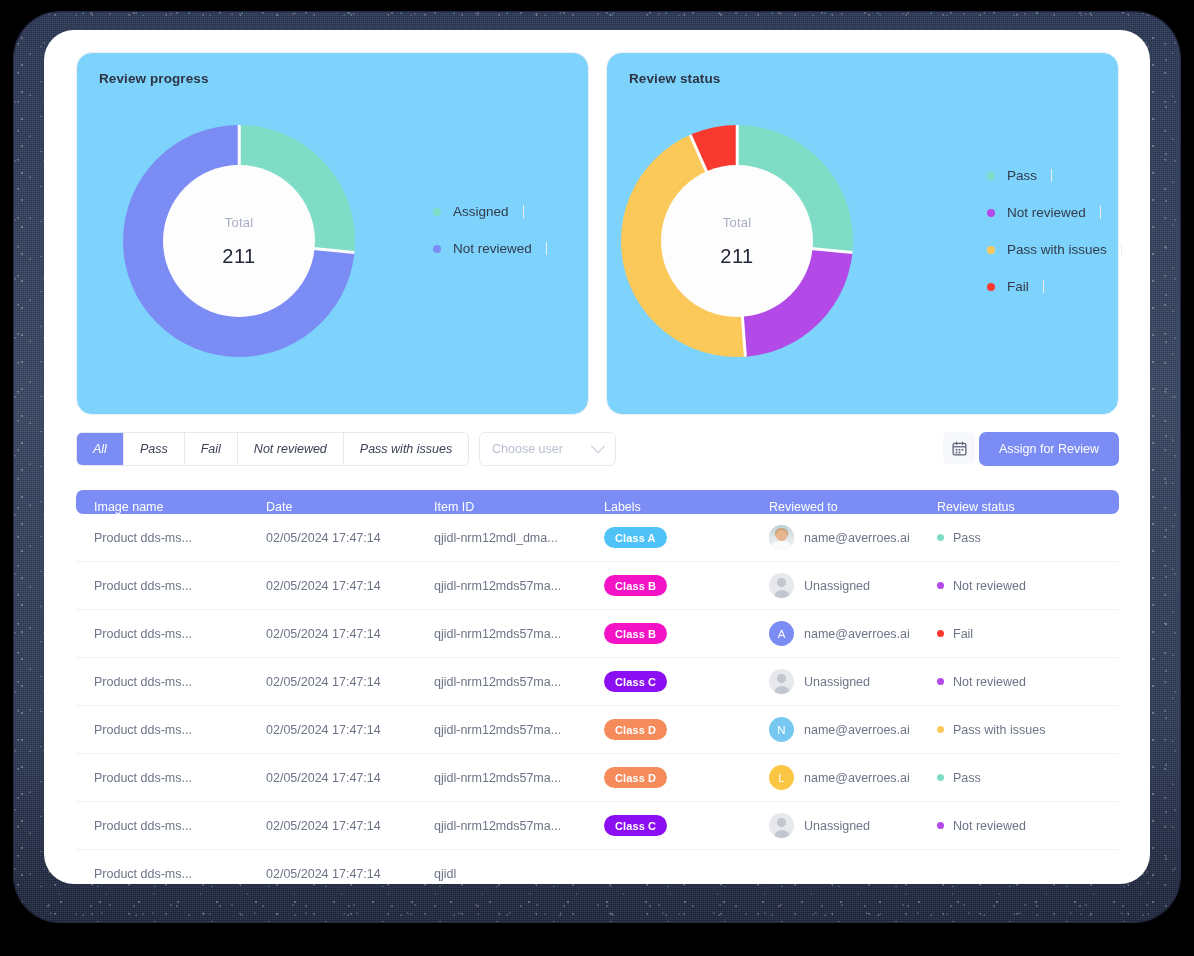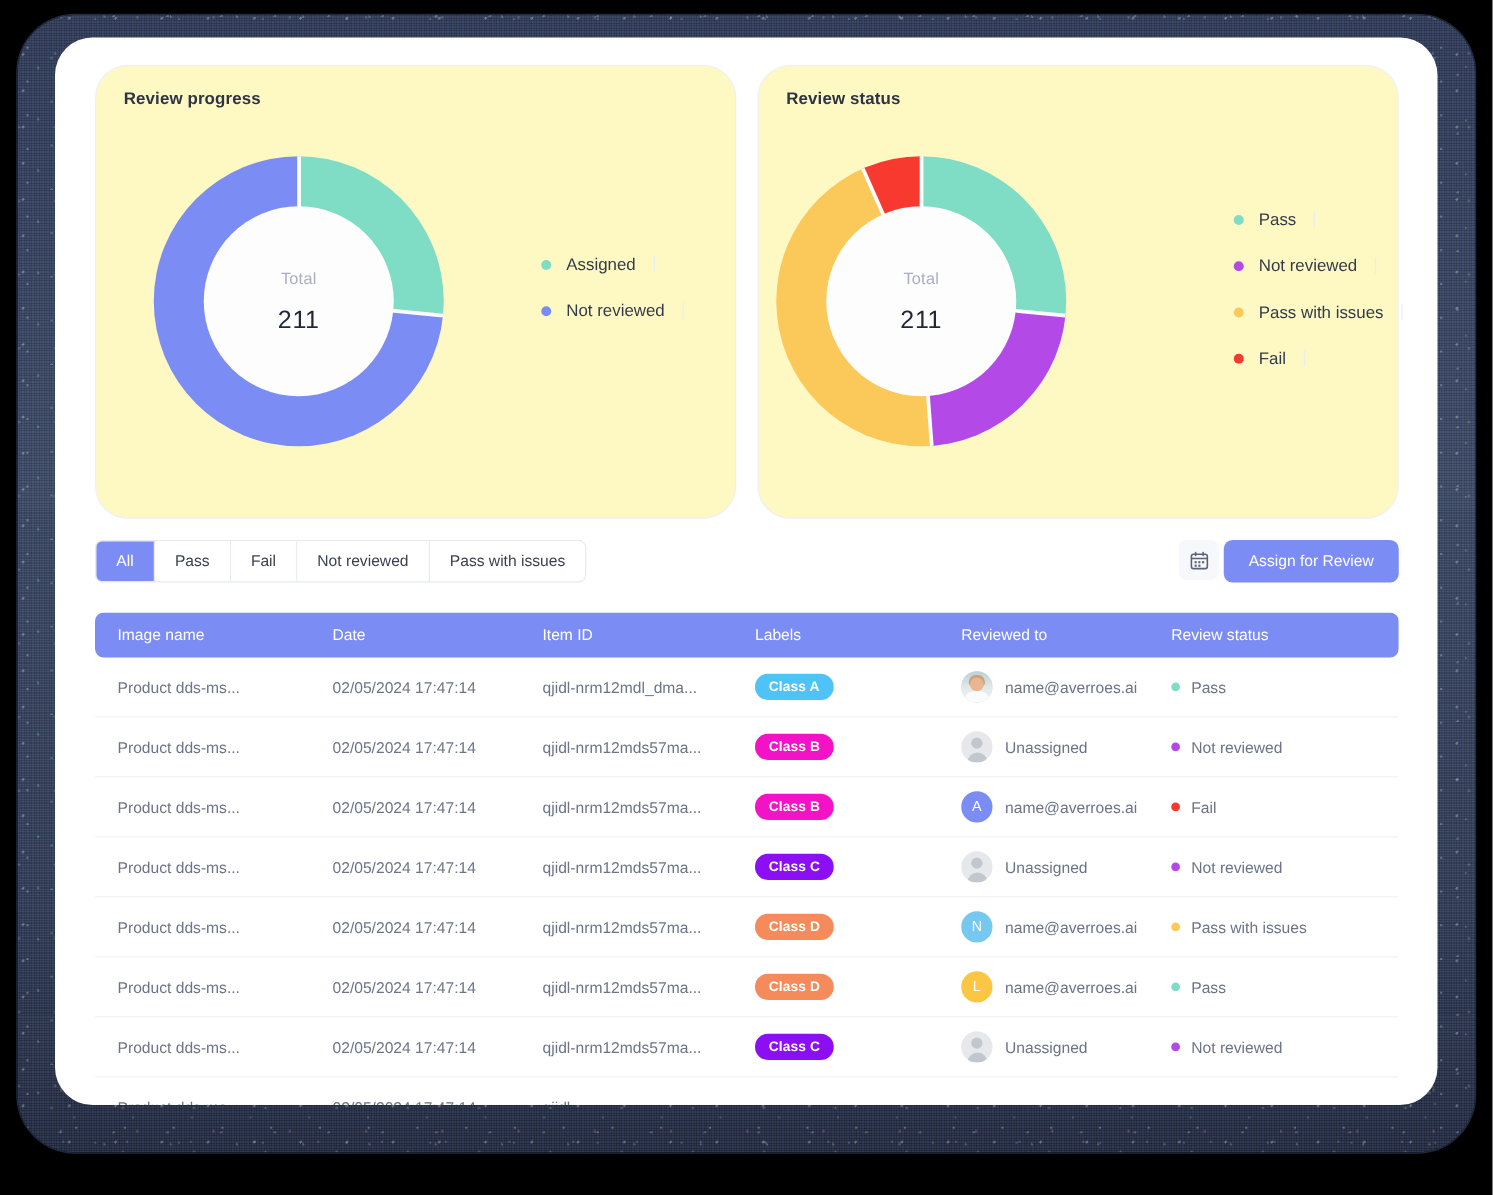--- a/index.html
+++ b/index.html
@@ -54,23 +54,23 @@
     top: 30px;
     width: 1106px;
     height: 854px;
     background: #ffffff;
     border-radius: 30px;
   }
 
   
   .card {
     position: absolute;
-    background: #fef9c3;
+    background: #7dd3fc;
     border: 1px solid #eef0f4;
-    border-radius: 26px;
+    border-radius: 16px;
   }
   #card-review-progress { left: 32px;  top: 22px; width: 513px; height: 363px; }
   #card-review-status   { left: 562px; top: 22px; width: 513px; height: 363px; }
 
   .card-title {
     position: absolute;
     left: 22px; top: 18px;
     font-size: 13.5px;
     font-weight: bold;
     color: #2d3444;
@@ -130,20 +130,21 @@
     width: 1043px; height: 34px;
   }
   #segmented {
     position: absolute; left: 0; top: 0;
     display: flex;
     height: 34px;
     border: 1px solid #e7e9ef;
     border-radius: 6px;
     overflow: hidden;
     background: #fff;
+    font-style: italic;
   }
   .seg-btn {
     display: flex; align-items: center; justify-content: center;
     padding: 0 16px;
     font-size: 12.5px;
     color: #3b4254;
     border-right: 1px solid #e7e9ef;
     background: #fff;
     cursor: pointer;
     white-space: nowrap;
@@ -196,24 +197,24 @@
 
   
   #table-wrap {
     position: absolute;
     left: 32px; top: 460px;
     width: 1043px; height: 394px;
     overflow: hidden;
   }
   #table-head {
     display: flex;
-    height: 36px;
+    height: 24px;
     background: #7b8cf4;
     border-radius: 7px;
-    align-items: center;
+    align-items: flex-end;
   }
   #table-head .th {
     font-size: 12.5px;
     color: #ffffff;
     font-weight: normal;
   }
   .tr {
     display: flex;
     align-items: center;
     height: 48px;
@@ -365,20 +366,24 @@
 
   <div id="filter-bar">
     <div id="segmented">
         <div class="seg-btn active">All</div>
         <div class="seg-btn">Pass</div>
         <div class="seg-btn">Fail</div>
         <div class="seg-btn">Not reviewed</div>
         <div class="seg-btn">Pass with issues</div>
       </div>
 
+    <div id="choose-user">
+      <span id="choose-user-text">Choose user</span>
+      <span class="chev"></span>
+    </div>
 
     <div id="calendar-btn">
       <svg width="17" height="17" viewBox="0 0 20 20" fill="none">
         <rect x="2.5" y="4" width="15" height="13.5" rx="2" stroke="#5b6276" stroke-width="1.5"></rect>
         <path d="M2.5 8H17.5" stroke="#5b6276" stroke-width="1.5"></path>
         <path d="M6.5 2.5V5.2M13.5 2.5V5.2" stroke="#5b6276" stroke-width="1.5" stroke-linecap="round"></path>
         <rect x="5.5" y="10.5" width="2" height="2" fill="#5b6276"></rect>
         <rect x="9" y="10.5" width="2" height="2" fill="#5b6276"></rect>
         <rect x="12.5" y="10.5" width="2" height="2" fill="#5b6276"></rect>
         <rect x="5.5" y="13.8" width="2" height="2" fill="#5b6276"></rect>

